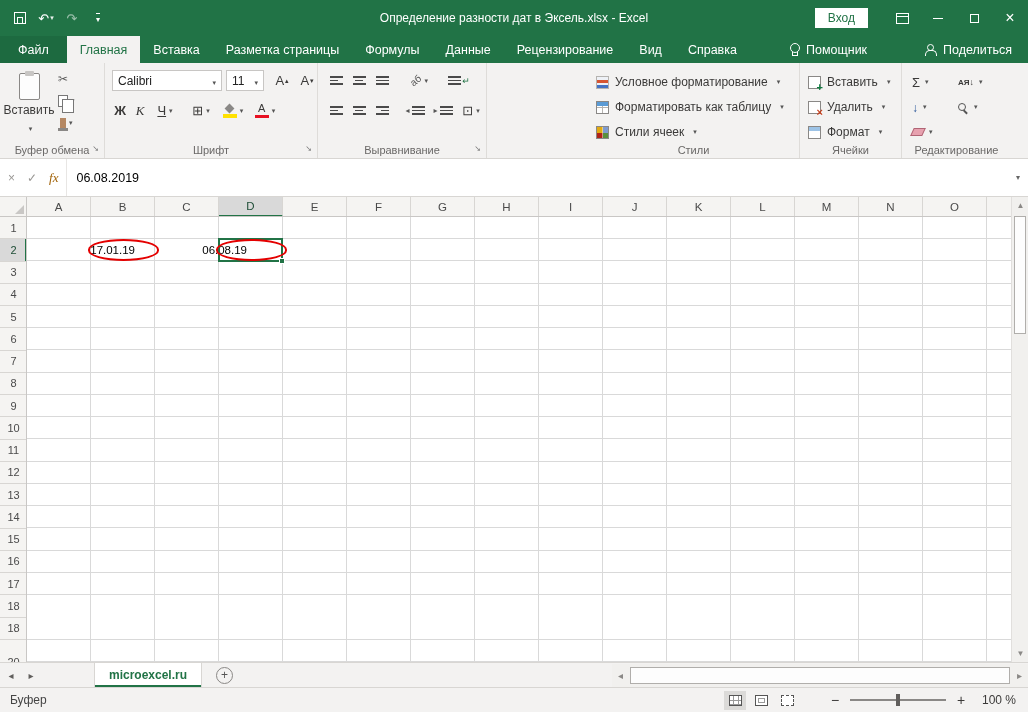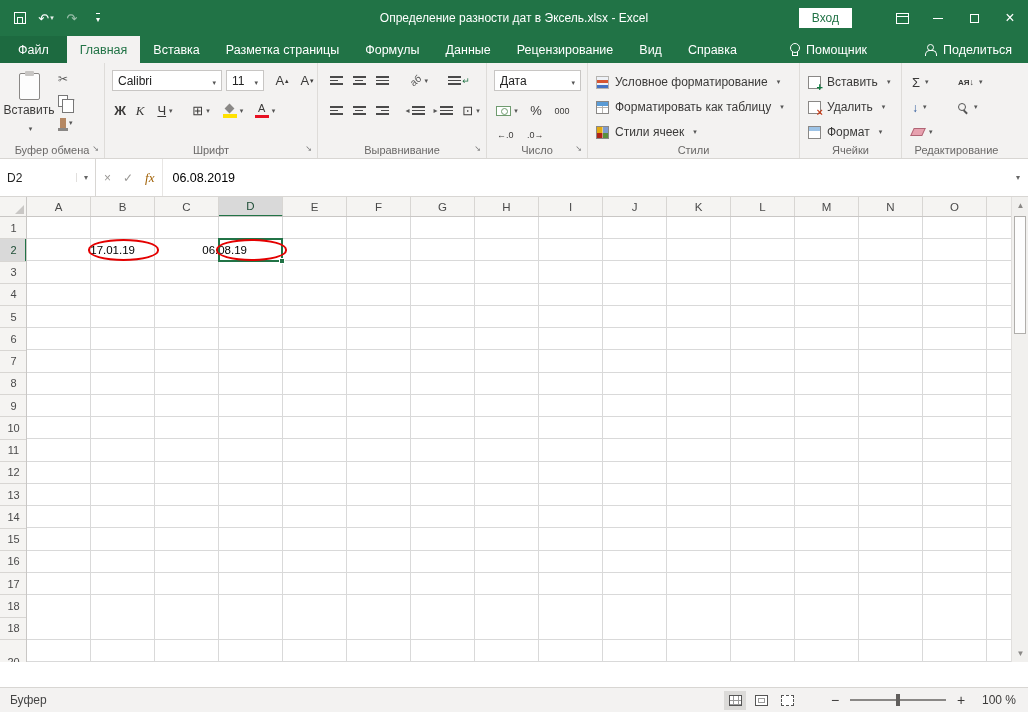--- a/index.html
+++ b/index.html
@@ -10,21 +10,21 @@
 .titlebar{position:absolute;top:0;left:0;right:0;height:36px;background:#217346;color:#fff;display:flex;align-items:center;font-size:12px}
 .qat{display:flex;align-items:center;gap:2px;padding-left:8px;z-index:2}
 .tb-btn{display:inline-flex;align-items:center;justify-content:center;min-width:24px;height:26px;color:#fff;font-size:13px}
 .tb-btn.dim{opacity:.55}
 .mini-caret:after{content:"▾";font-size:7px;margin-left:1px;opacity:.9}
 .icon-save{width:12px;height:12px;border:1.5px solid #fff;position:relative;display:inline-block}
 .icon-save:after{content:"";position:absolute;left:2px;right:2px;bottom:0;height:5px;border:1px solid #fff;border-bottom:none}
 .qat-line{border-top:1px solid #fff;font-size:8px;line-height:9px;padding-top:1px}
 .win-title{position:absolute;left:0;right:0;text-align:center;font-size:12px;pointer-events:none;z-index:1}
 .tb-right{margin-left:auto;display:flex;align-items:center;height:100%;z-index:2}
-.signin{background:#fff;color:#217346;padding:3px 13px;font-size:12px;margin-right:32px}
+.signin{background:#fff;color:#217346;padding:3px 13px;font-size:12px;margin-right:16px}
 .icon-ribbonopts{width:13px;height:11px;border:1px solid #fff;position:relative;display:inline-block}
 .icon-ribbonopts:before{content:"";position:absolute;left:0;right:0;top:2.5px;height:1px;background:#fff}
 .winctl{width:36px;height:36px;display:inline-flex;align-items:center;justify-content:center;font-size:13px}
 .icon-min{width:10px;border-bottom:1.5px solid #fff;display:inline-block}
 .icon-max{width:9px;height:9px;border:1.2px solid #fff;display:inline-block}
 .icon-close:after{content:"×";font-size:16px}
 
 
 .tabrow{position:absolute;top:36px;left:0;right:0;height:27px;background:#217346;display:flex;align-items:stretch;color:#fff}
 .tabs{display:flex;align-items:stretch}
@@ -361,35 +361,20 @@
             <i></i>
           </span>
         </span>
       <span class="abtn drop" style="left:140px;top:37px;width:26px">
           <span class="ic-merge">⊡</span>
         </span>
       <div class="gname">Выравнивание</div>
       <span class="launcher"></span>
     </div>
 
-    <div class="rgroup" style="left:487px;width:101px">
-      <div class="combo" style="left:7px;top:7px;width:87px">
-        <span>Дата</span>
-          <span class="drop"></span>
-      </div>
-      <span class="fbtn drop" style="left:6px;width:28px">
-          <span class="ic-money"></span>
-        </span>
-      <span class="fbtn" style="left:40px;width:18px">%</span>
-      <span class="fbtn" style="left:62px;width:26px;font-size:9px">000</span>
-      <span class="decbtn" style="left:10px;width:24px">←.0</span>
-      <span class="decbtn" style="left:40px;width:24px">.0→</span>
-      <div class="gname">Число</div>
-      <span class="launcher"></span>
-    </div>
 
     <div class="rgroup" style="left:588px;width:212px">
       <span class="stbtn drop" style="top:9px">
           <span class="ic-cf"></span>
           <span>Условное форматирование</span>
         </span>
       <span class="stbtn drop" style="top:34px">
           <span class="ic-ft"></span>
           <span>Форматировать как таблицу</span>
         </span>
@@ -430,24 +415,20 @@
           <span class="ic-sort">АЯ</span>
         </span>
       <span class="ebtn drop" style="left:56px;top:34px">
           <span class="ic-find"></span>
         </span>
       <div class="gname">Редактирование</div>
     </div>
   </div>
 
   <div class="formulabar">
-    <div class="namebox">
-      <span>D2</span>
-      <span class="nb-caret"></span>
-    </div>
     <div class="fb-btns">
       <span class="fb-btn">×</span>
       <span class="fb-btn">✓</span>
       <span class="fb-btn fx">fx</span>
     </div>
     <div class="fb-input">06.08.2019</div>
     <span class="fb-expand"></span>
   </div>
 
   <div class="sheet">
@@ -502,20 +483,33 @@
         </div>
         <div class="redcircle" style="left: 189px; top: 22.25px; width: 71px; height: 21.25px;"></div>
       </div>
     <div class="vscroll">
       <span class="sb-arr arr-up" style="top:0"></span>
       <span class="vthumb"></span>
       <span class="sb-arr arr-dn bottom"></span>
     </div>
   </div>
 
+  <div class="sheetbar">
+    <span class="nav arr-lf"></span>
+    <span class="nav arr-rt" style="width:18px"></span>
+    <div class="sheettab">
+        <span>microexcel.ru</span>
+      </div>
+    <span class="addsheet"></span>
+    <div class="hscroll">
+      <span class="sb-arr arr-lf"></span>
+      <span class="hthumb"></span>
+      <span class="sb-arr arr-rt"></span>
+    </div>
+  </div>
 
   <div class="statusbar">
     <span class="status">Буфер</span>
     <div class="sb-right">
       <span class="viewbtns">
         <span class="view-btn active">
             <span class="vb-ic vb-normal"></span>
           </span>
         <span class="view-btn">
             <span class="vb-ic vb-layout"></span>

